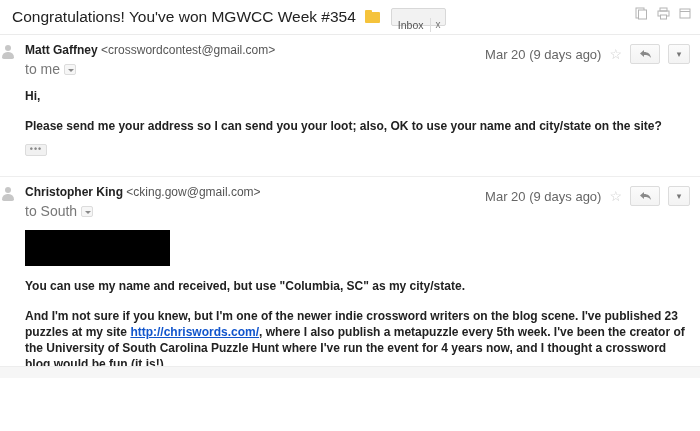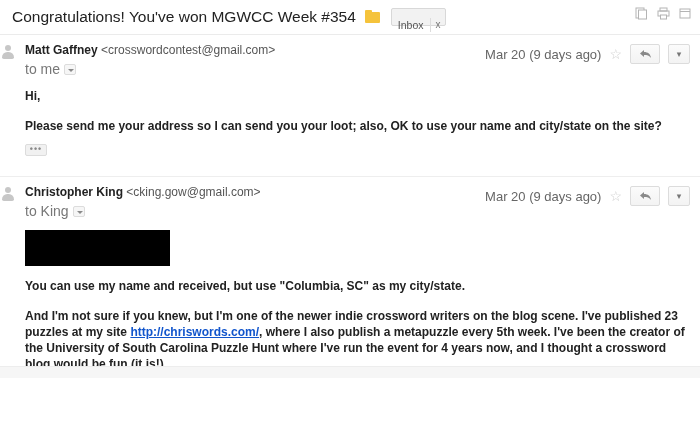--- a/index.html
+++ b/index.html
@@ -310,21 +310,21 @@
       <span class="avatar">
           <span class="head"></span>
           <span class="body"></span>
         </span>
       <div>
         <div class="from-line">
           <span class="from-name">Christopher King</span>
           <span class="from-email">&lt;cking.gow@gmail.com&gt;</span>
         </div>
         <div class="to-line">
-          <span>to King</span>
+          <span>to South</span>
           <span class="caret-box"></span>
         </div>
       </div>
     </div>
 
     <div class="msg-right">
       <span class="msg-date">Mar 20 (9 days ago)</span>
       <span class="star">☆</span>
       <span class="btn-reply">
         <svg width="13" height="10" viewBox="0 0 13 10">

